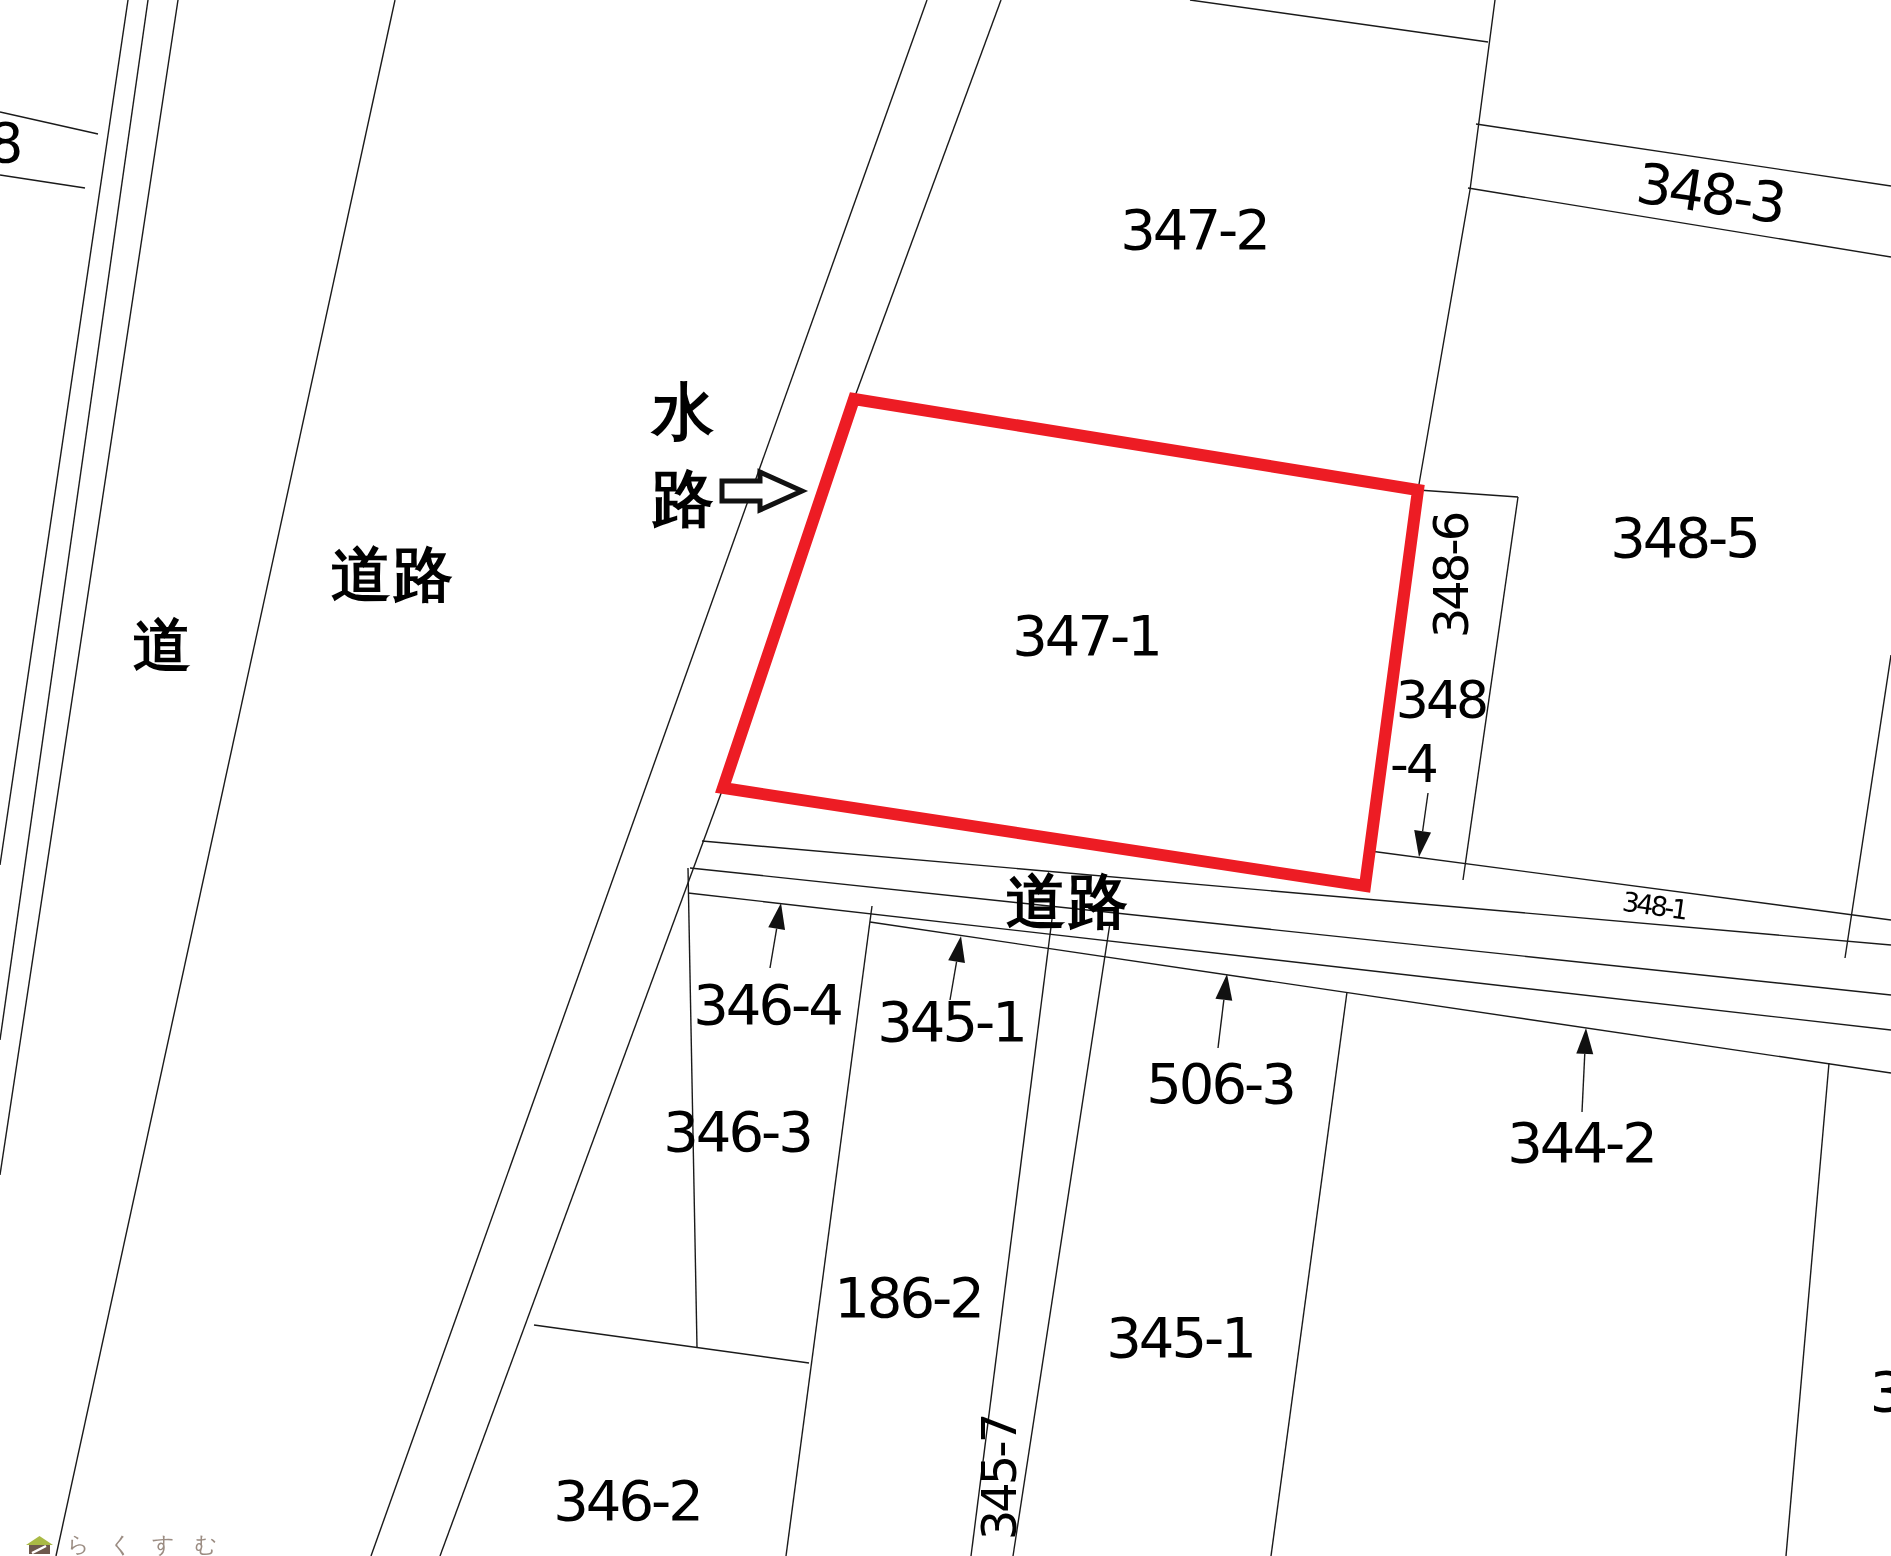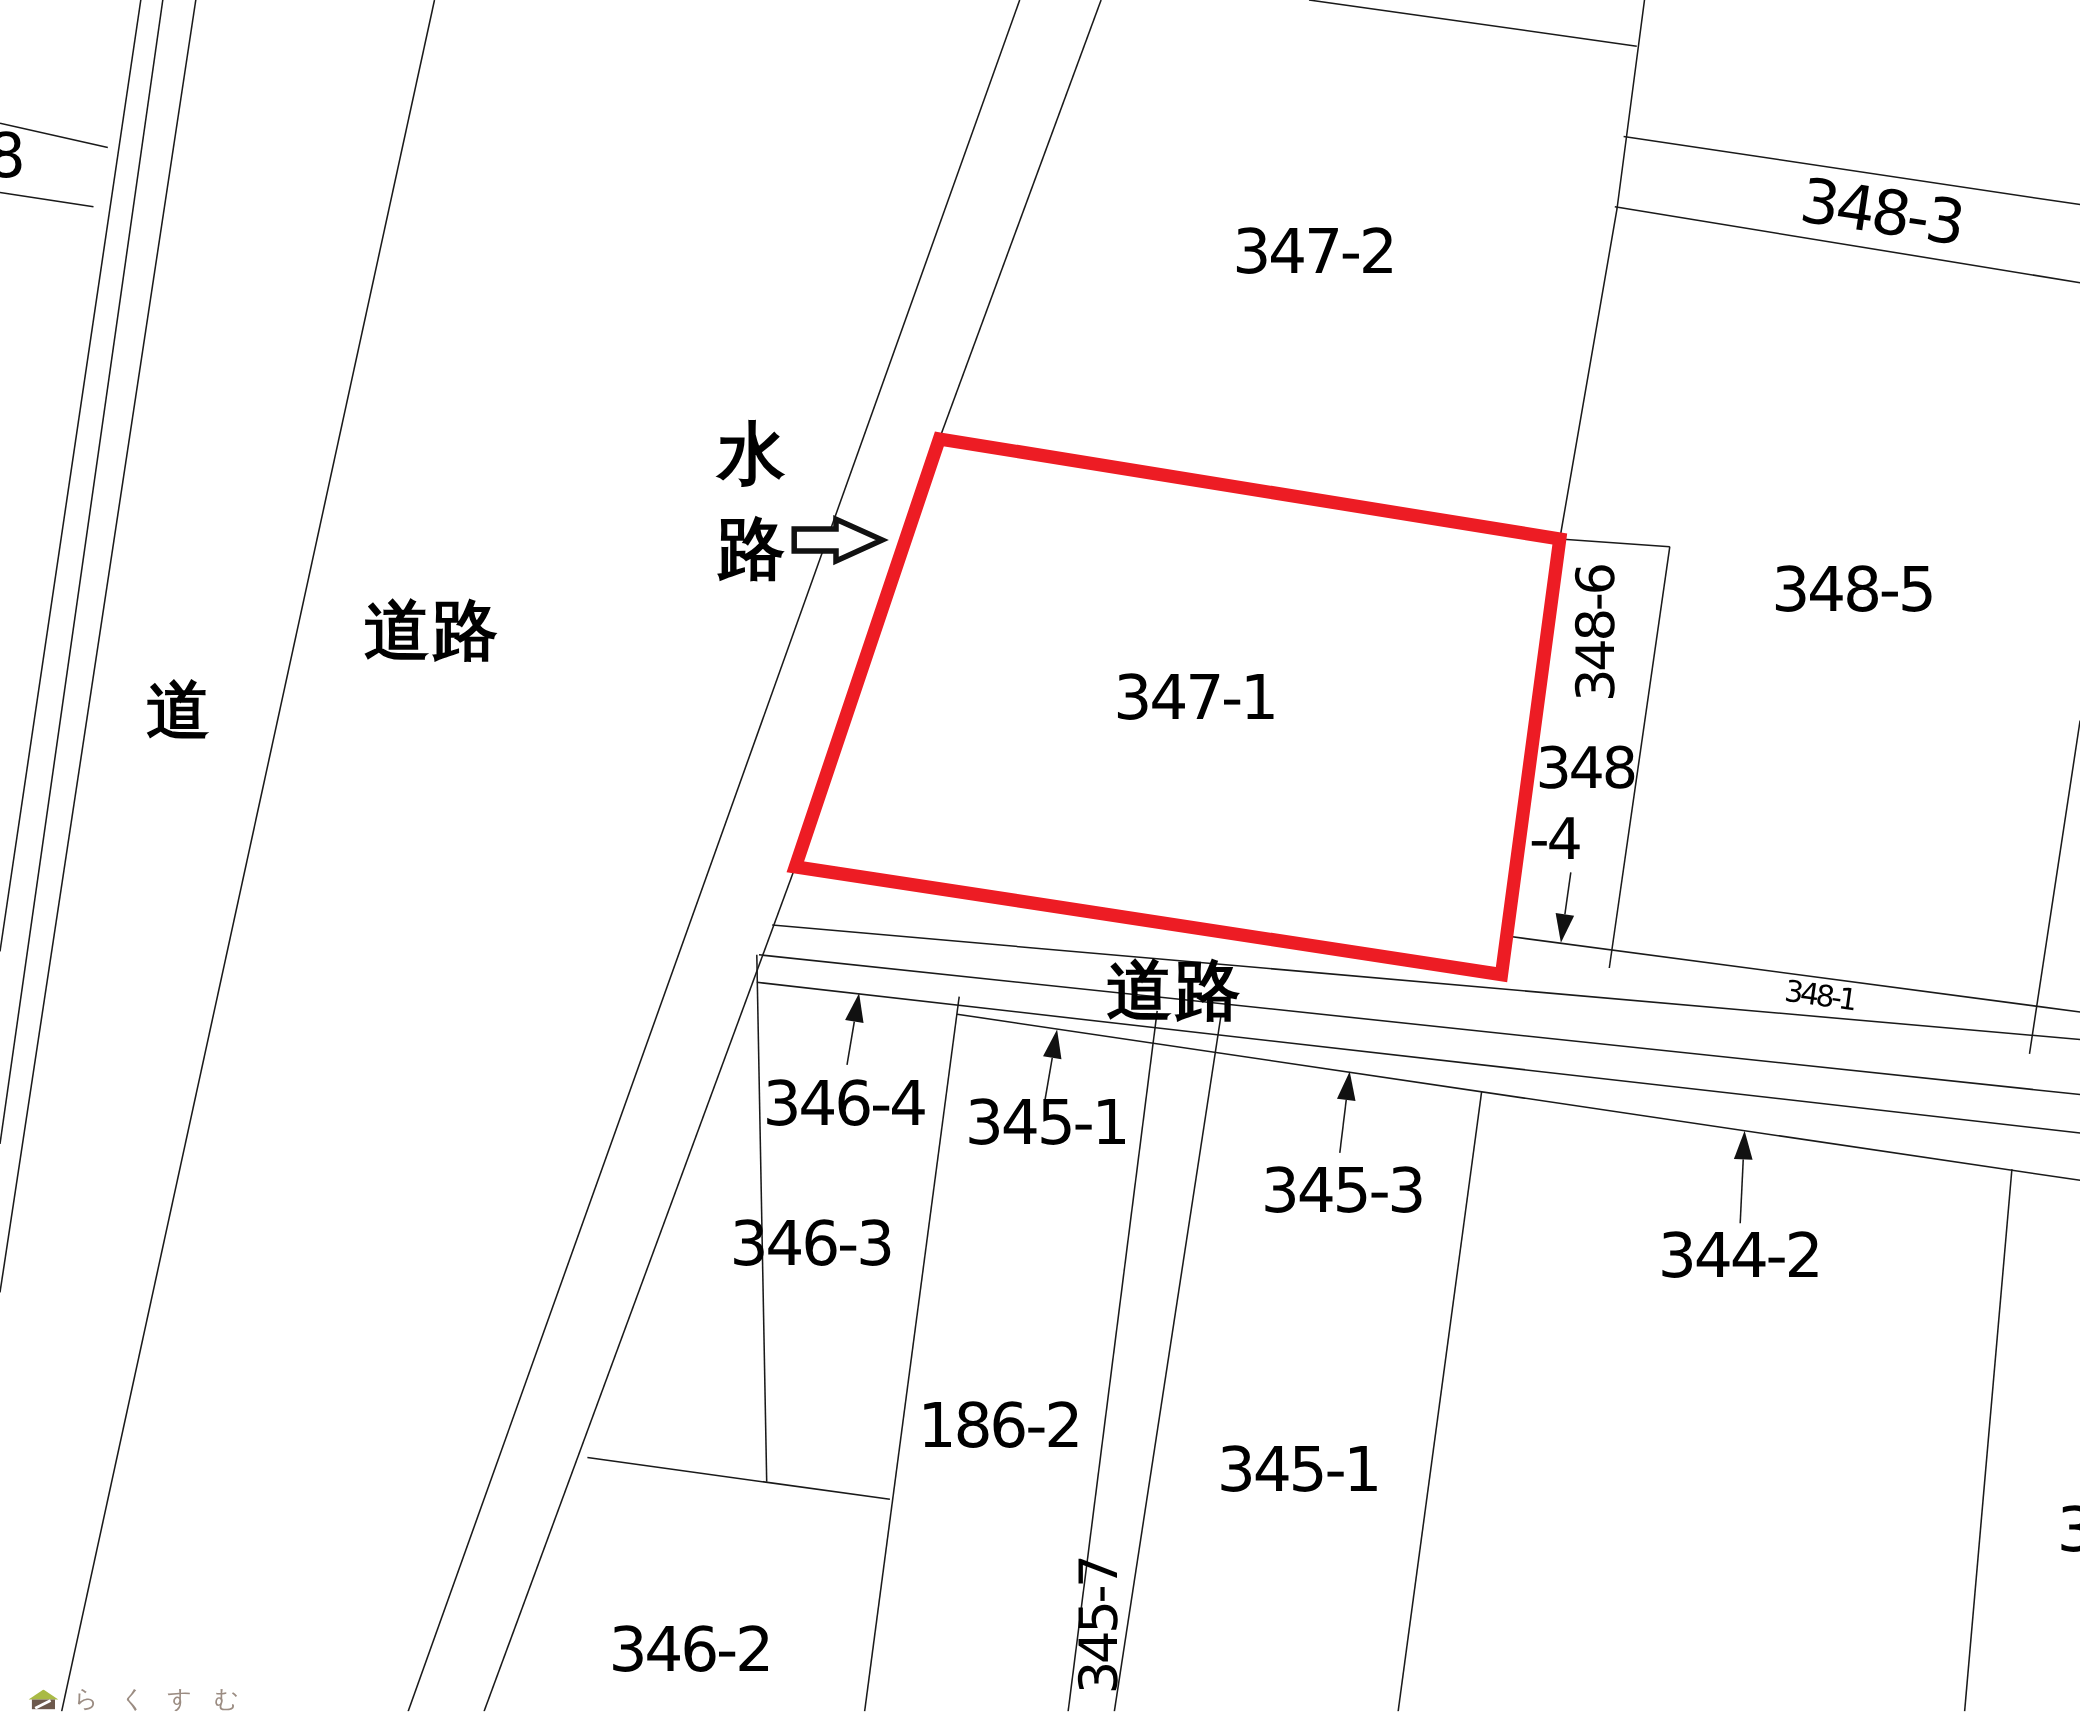--- a/index.html
+++ b/index.html
@@ -113,21 +113,21 @@
       <div class="map-label" style="left: 1710px; top: 194px; font-size: 56px; transform: translate(-50%, -50%) rotate(8.5deg);">348-3</div>
       <div class="map-label" style="left: 1684px; top: 538px; font-size: 56px; transform: translate(-50%, -50%);">348-5</div>
       <div class="map-label" style="left: 1452px; top: 576px; font-size: 48px; transform: translate(-50%, -50%) rotate(-90deg);">348-6</div>
       <div class="map-label" style="left: 1441px; top: 700px; font-size: 52px; transform: translate(-50%, -50%);">348</div>
       <div class="map-label" style="left: 1413px; top: 764px; font-size: 52px; transform: translate(-50%, -50%);">-4</div>
       <div class="map-label" style="left: 1654px; top: 906px; font-size: 27px; transform: translate(-50%, -50%) rotate(8deg);">348-1</div>
       <div class="map-label cjk" style="left: 1068px; top: 901px; font-size: 60px; transform: translate(-50%, -50%);">道路</div>
       <div class="map-label" style="left: 767px; top: 1005px; font-size: 56px; transform: translate(-50%, -50%);">346-4</div>
       <div class="map-label" style="left: 951px; top: 1022px; font-size: 56px; transform: translate(-50%, -50%);">345-1</div>
       <div class="map-label" style="left: 720px; top: 1132px; font-size: 56px; transform: translate(-50%, -50%); margin-left: 17px;">346-3</div>
-      <div class="map-label" style="left: 1220px; top: 1084px; font-size: 56px; transform: translate(-50%, -50%);">345-3</div>
+      <div class="map-label" style="left: 1220px; top: 1084px; font-size: 56px; transform: translate(-50%, -50%);">506-3</div>
       <div class="map-label" style="left: 1581px; top: 1143px; font-size: 56px; transform: translate(-50%, -50%);">344-2</div>
       <div class="map-label" style="left: 908px; top: 1298px; font-size: 56px; transform: translate(-50%, -50%);">186-2</div>
       <div class="map-label" style="left: 1180px; top: 1338px; font-size: 56px; transform: translate(-50%, -50%);">345-1</div>
       <div class="map-label" style="left: 1000px; top: 1478px; font-size: 48px; transform: translate(-50%, -50%) rotate(-90deg);">345-7</div>
       <div class="map-label" style="left: 627px; top: 1501px; font-size: 56px; transform: translate(-50%, -50%);">346-2</div>
       <div class="map-label" style="left: 1886px; top: 1392px; font-size: 56px; transform: translate(-50%, -50%);">3</div>
     </div>
 
   <div id="watermark">
     <svg width="27" height="18" viewBox="0 0 27 18">

